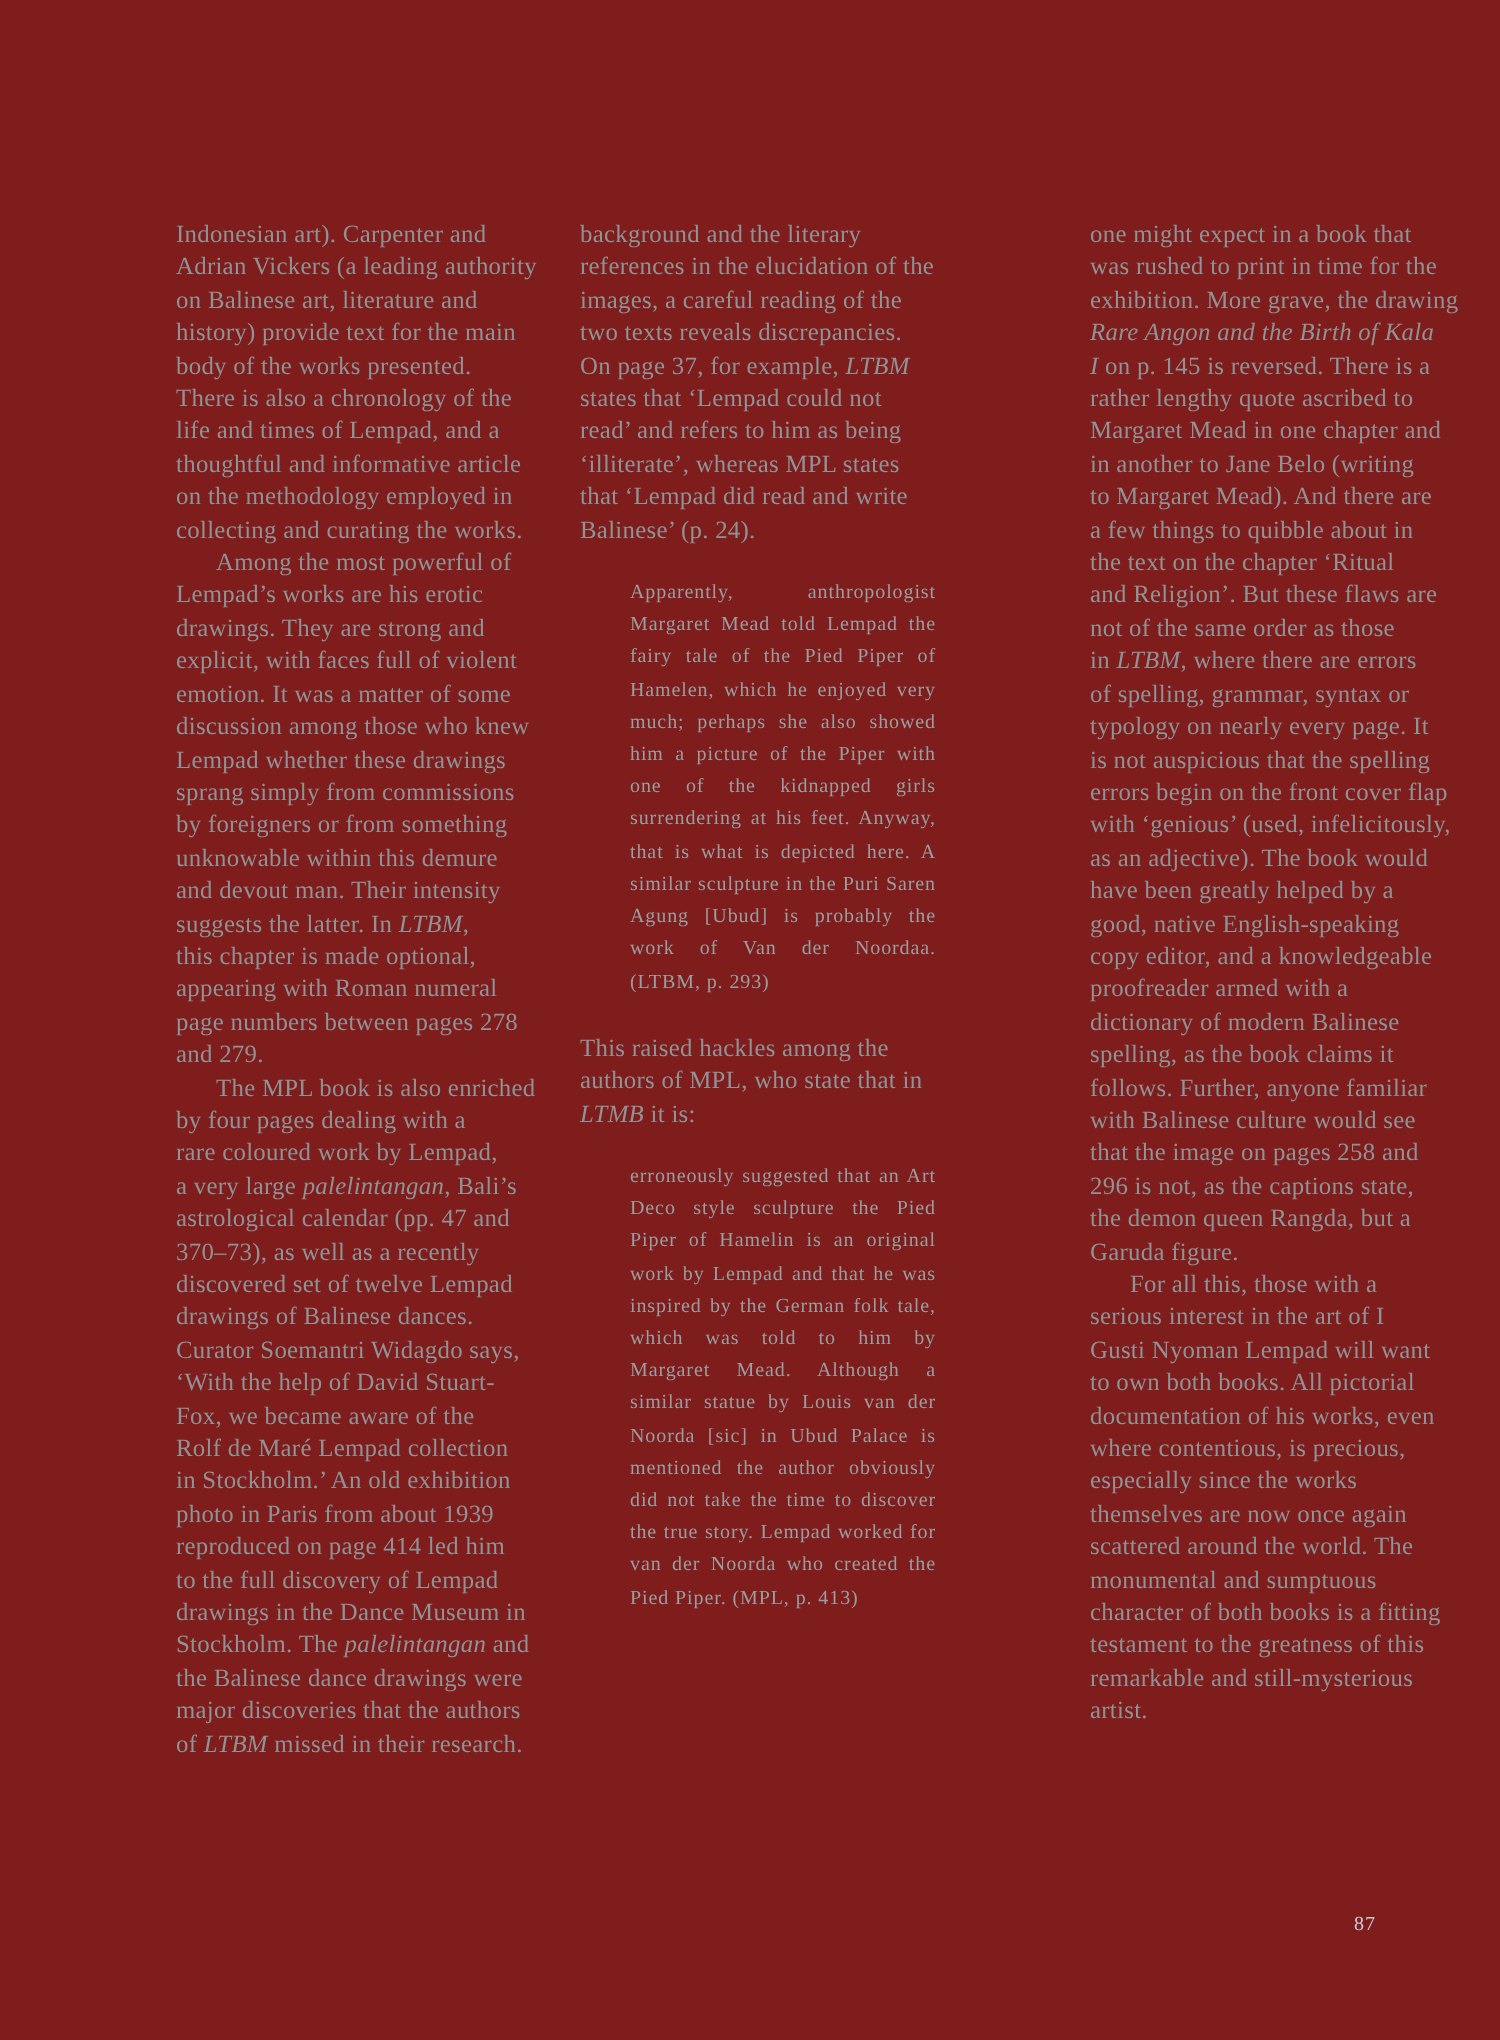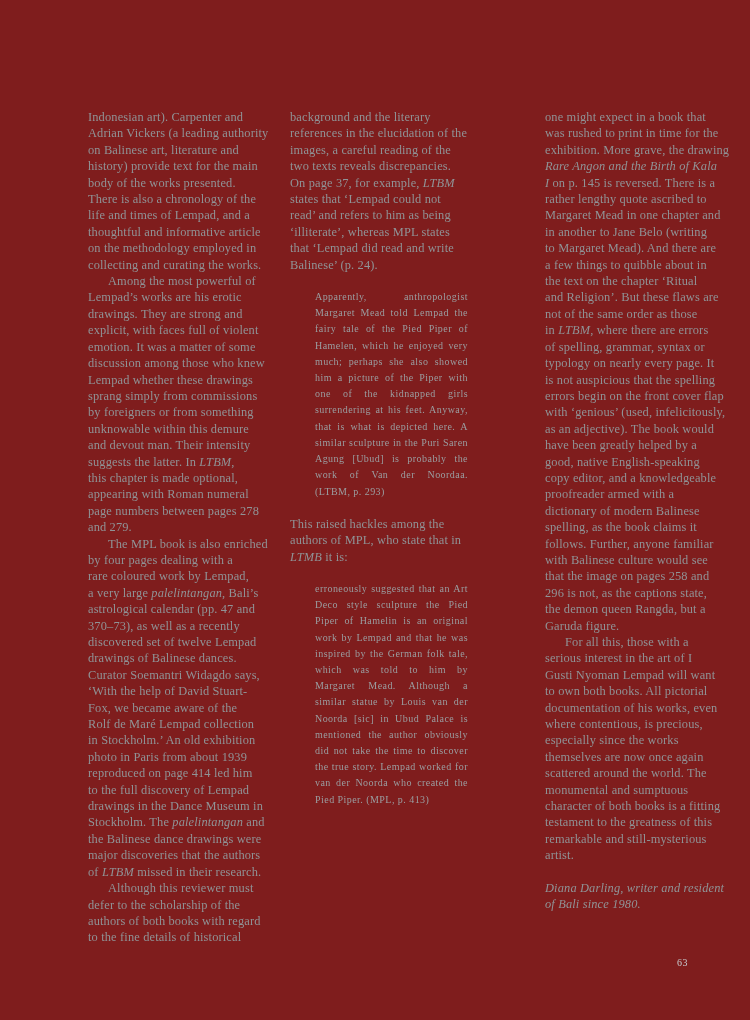--- a/index.html
+++ b/index.html
@@ -58,32 +58,30 @@
 </style>
 </head>
 <body>
 
 <div class="page">
 
   <div class="col col-1">
     <p class="para">Indonesian art). Carpenter and<br>Adrian Vickers (a leading authority<br>on Balinese art, literature and<br>history) provide text for the main<br>body of the works presented.<br>There is also a chronology of the<br>life and times of Lempad, and a<br>thoughtful and informative article<br>on the methodology employed in<br>collecting and curating the works.</p>
     <p class="para indent">Among the most powerful of<br>Lempad’s works are his erotic<br>drawings. They are strong and<br>explicit, with faces full of violent<br>emotion. It was a matter of some<br>discussion among those who knew<br>Lempad whether these drawings<br>sprang simply from commissions<br>by foreigners or from something<br>unknowable within this demure<br>and devout man. Their intensity<br>suggests the latter. In <em>LTBM</em>,<br>this chapter is made optional,<br>appearing with Roman numeral<br>page numbers between pages 278<br>and 279.</p>
     <p class="para indent">The MPL book is also enriched<br>by four pages dealing with a<br>rare coloured work by Lempad,<br>a very large <em>palelintangan</em>, Bali’s<br>astrological calendar (pp. 47 and<br>370–73), as well as a recently<br>discovered set of twelve Lempad<br>drawings of Balinese dances.<br>Curator Soemantri Widagdo says,<br>‘With the help of David Stuart-<br>Fox, we became aware of the<br>Rolf de Maré Lempad collection<br>in Stockholm.’ An old exhibition<br>photo in Paris from about 1939<br>reproduced on page 414 led him<br>to the full discovery of Lempad<br>drawings in the Dance Museum in<br>Stockholm. The <em>palelintangan</em> and<br>the Balinese dance drawings were<br>major discoveries that the authors<br>of <em>LTBM</em> missed in their research.</p>
-    <p class="para indent">Although this reviewer must<br>defer to the scholarship of the<br>authors of both books with regard<br>to the fine details of historical</p>
   </div>
 
   <div class="col col-2">
     <p class="para">background and the literary<br>references in the elucidation of the<br>images, a careful reading of the<br>two texts reveals discrepancies.<br>On page 37, for example, <em>LTBM</em><br>states that ‘Lempad could not<br>read’ and refers to him as being<br>‘illiterate’, whereas MPL states<br>that ‘Lempad did read and write<br>Balinese’ (p. 24).</p>
     <p class="quote">Apparently, anthropologist Margaret Mead told Lempad the fairy tale of the Pied Piper of Hamelen, which he enjoyed very much; perhaps she also showed him a picture of the Piper with one of the kidnapped girls surrendering at his feet. Anyway, that is what is depicted here. A similar sculpture in the Puri Saren Agung [Ubud] is probably the work of Van der Noordaa. (LTBM, p. 293)</p>
     <p class="para">This raised hackles among the<br>authors of MPL, who state that in<br><em>LTMB</em> it is:</p>
     <p class="quote">erroneously suggested that an Art Deco style sculpture the Pied Piper of Hamelin is an original work by Lempad and that he was inspired by the German folk tale, which was told to him by Margaret Mead. Although a similar statue by Louis van der Noorda [sic] in Ubud Palace is mentioned the author obviously did not take the time to discover the true story. Lempad worked for van der Noorda who created the Pied Piper. (MPL, p. 413)</p>
 
   </div>
 
   <div class="col col-3">
     <p class="para">one might expect in a book that<br>was rushed to print in time for the<br>exhibition. More grave, the drawing<br><em>Rare Angon and the Birth of Kala<br>I</em> on p. 145 is reversed. There is a<br>rather lengthy quote ascribed to<br>Margaret Mead in one chapter and<br>in another to Jane Belo (writing<br>to Margaret Mead). And there are<br>a few things to quibble about in<br>the text on the chapter ‘Ritual<br>and Religion’. But these flaws are<br>not of the same order as those<br>in <em>LTBM</em>, where there are errors<br>of spelling, grammar, syntax or<br>typology on nearly every page. It<br>is not auspicious that the spelling<br>errors begin on the front cover flap<br>with ‘genious’ (used, infelicitously,<br>as an adjective). The book would<br>have been greatly helped by a<br>good, native English-speaking<br>copy editor, and a knowledgeable<br>proofreader armed with a<br>dictionary of modern Balinese<br>spelling, as the book claims it<br>follows. Further, anyone familiar<br>with Balinese culture would see<br>that the image on pages 258 and<br>296 is not, as the captions state,<br>the demon queen Rangda, but a<br>Garuda figure.</p>
     <p class="para indent">For all this, those with a<br>serious interest in the art of I<br>Gusti Nyoman Lempad will want<br>to own both books. All pictorial<br>documentation of his works, even<br>where contentious, is precious,<br>especially since the works<br>themselves are now once again<br>scattered around the world. The<br>monumental and sumptuous<br>character of both books is a fitting<br>testament to the greatness of this<br>remarkable and still-mysterious<br>artist.</p>
-    <p class="para sig">Diana Darling, writer and resident<br>of Bali since 1980.</p>
   </div>
 
-  <div class="pagenum">63</div>
+  <div class="pagenum">87</div>
 
 </div>
 
 </body></html>

